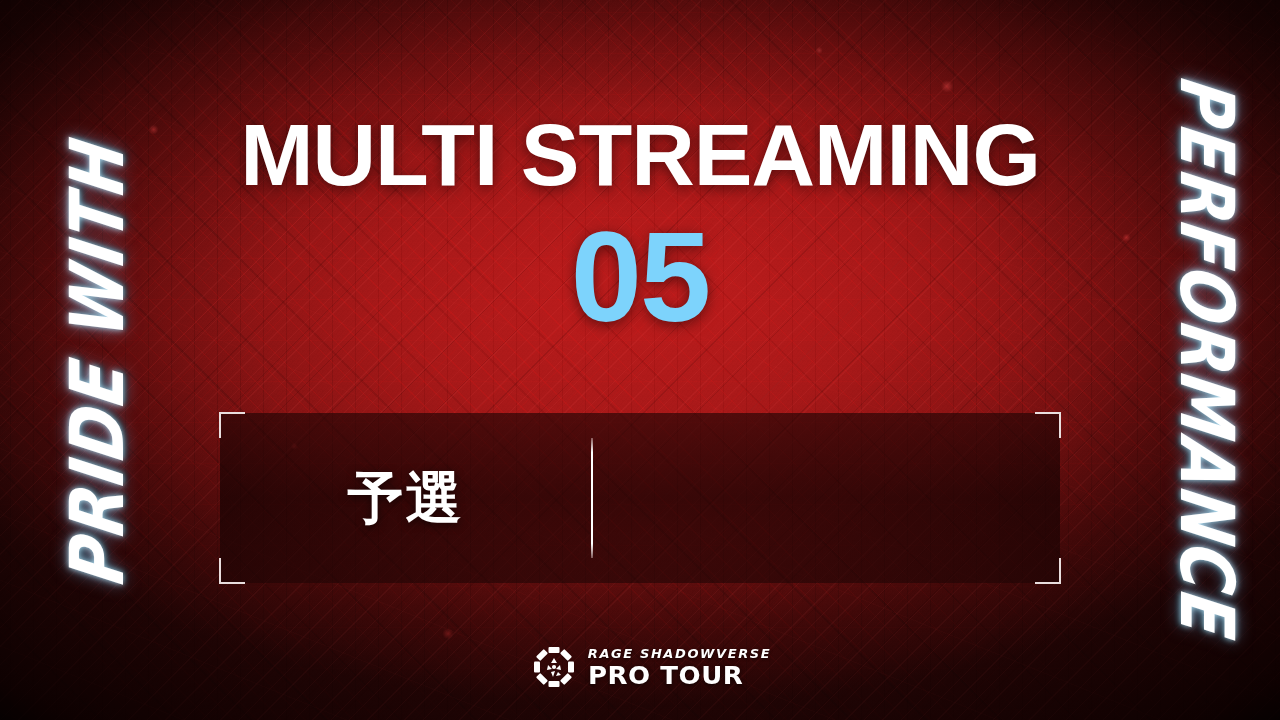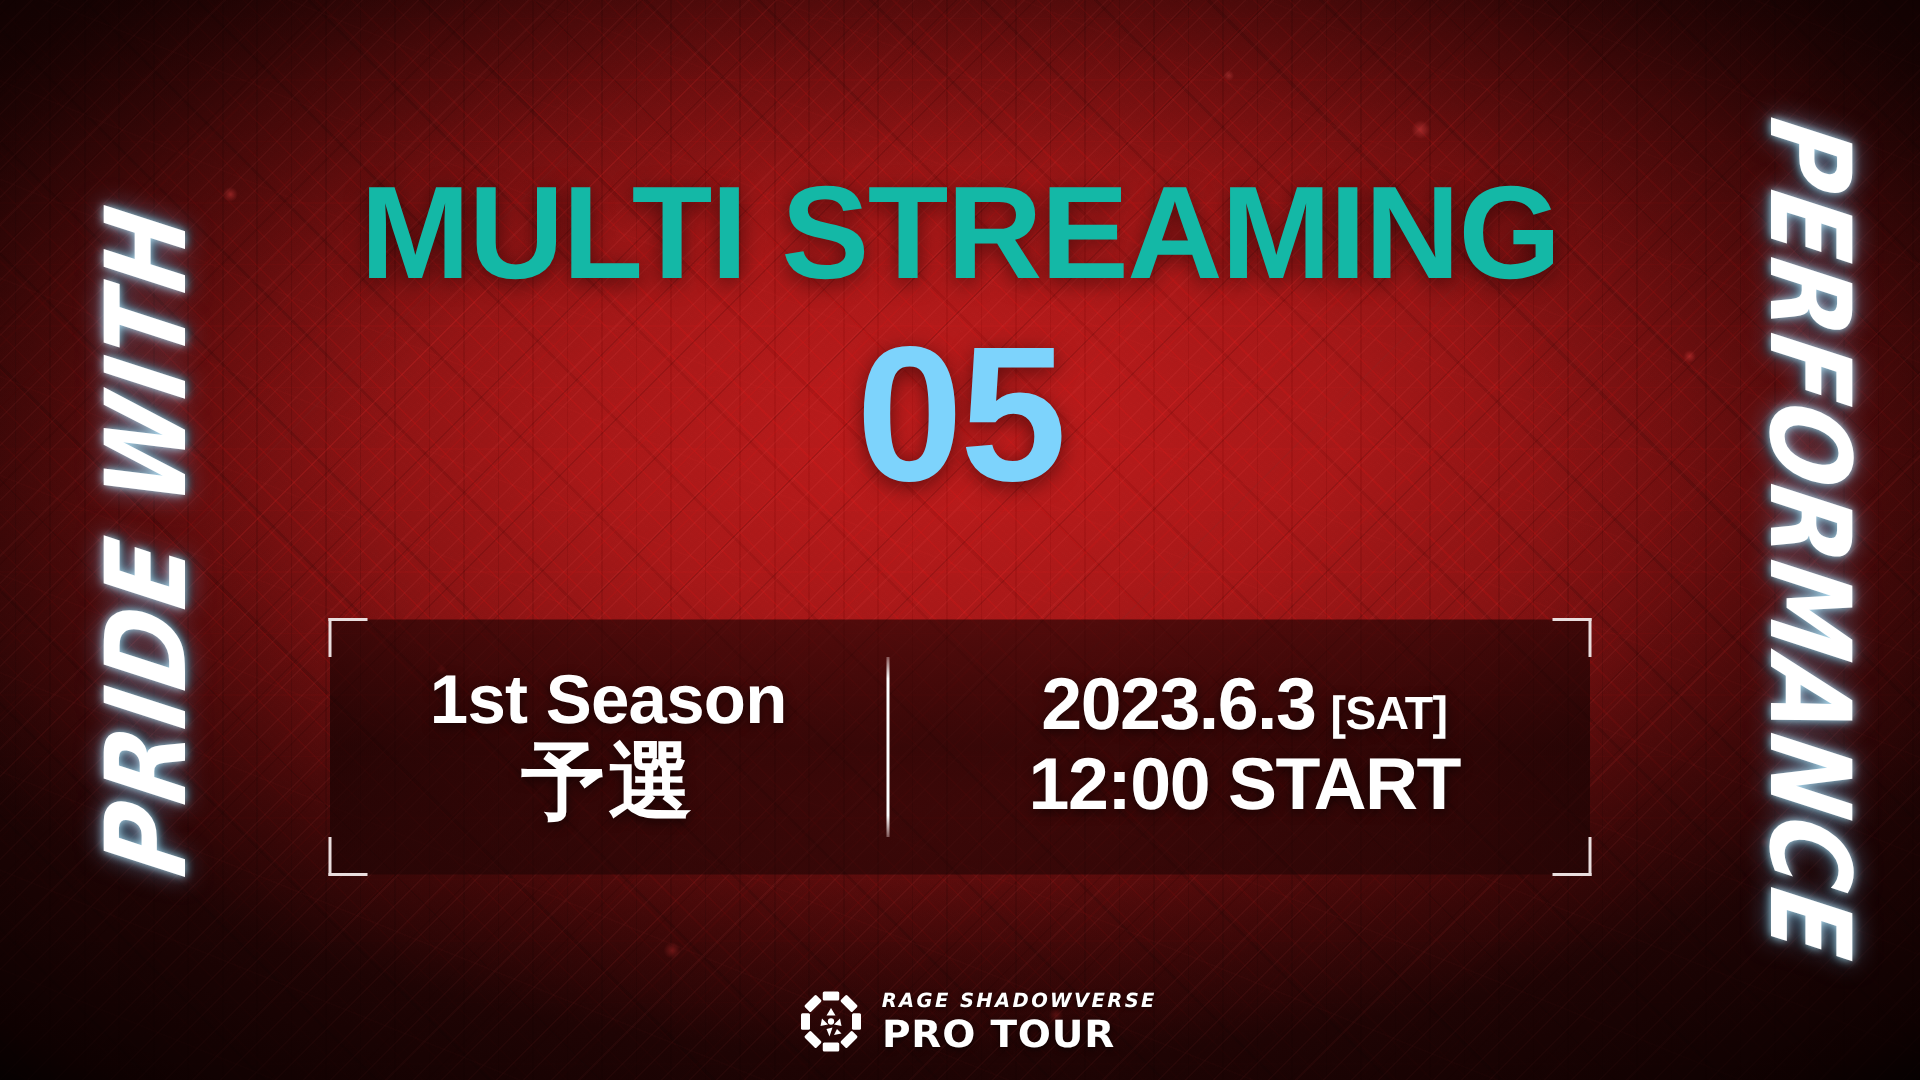--- a/index.html
+++ b/index.html
@@ -116,21 +116,21 @@
 
   
 
   .title-block {
     position:absolute;
     left:0; right:0; top:112px;
     text-align:center;
   }
 
   .title-main {
-    color:#14b8a6;
+    color:#ffffff;
     font-family:"Liberation Sans", sans-serif;
     font-weight:700;
     font-size:88px;
     line-height:.98;
     letter-spacing:-1px;
     text-shadow:0 3px 14px rgba(0,0,0,.50);
   }
 
   .title-number {
     margin-top:20px;
@@ -232,21 +232,21 @@
     line-height:1.12;
     letter-spacing:-1px;
     white-space:nowrap;
     text-shadow:0 2px 8px rgba(0,0,0,.6);
   }
 
   
 
   .logo {
     position:absolute;
-    left:0; right:0; bottom:16px;
+    left:0; right:0; bottom:30px;
     display:flex;
     align-items:center;
     justify-content:center;
     gap:11px;
     padding-left:22px;
   }
 
   .logo-mark {
     width:46px; height:46px;
     position:relative;
@@ -304,33 +304,25 @@
   </div>
 
   <div class="panel">
     <span class="corner tl"></span>
     <span class="corner tr"></span>
     <span class="corner bl"></span>
     <span class="corner br"></span>
 
     <div class="panel-inner">
       <div class="panel-col col-left">
-        <div class="season-label">1st Season</div>
         <div class="season-sub">予選</div>
       </div>
 
       <div class="panel-divider"></div>
 
-      <div class="panel-col col-right">
-        <div class="date-row">
-          <span class="date-main">2023.6.3</span>
-          <span class="date-day">[SAT]</span>
-        </div>
-        <div class="time-row">12:00 START</div>
-      </div>
     </div>
   </div>
 
   <div class="logo">
     <div class="logo-mark">
       <svg viewBox="0 0 46 46" width="46" height="46" aria-hidden="true">
         <g fill="#ffffff">
 
           <g transform="translate(23,23)">
             <g transform="rotate(0)">   

